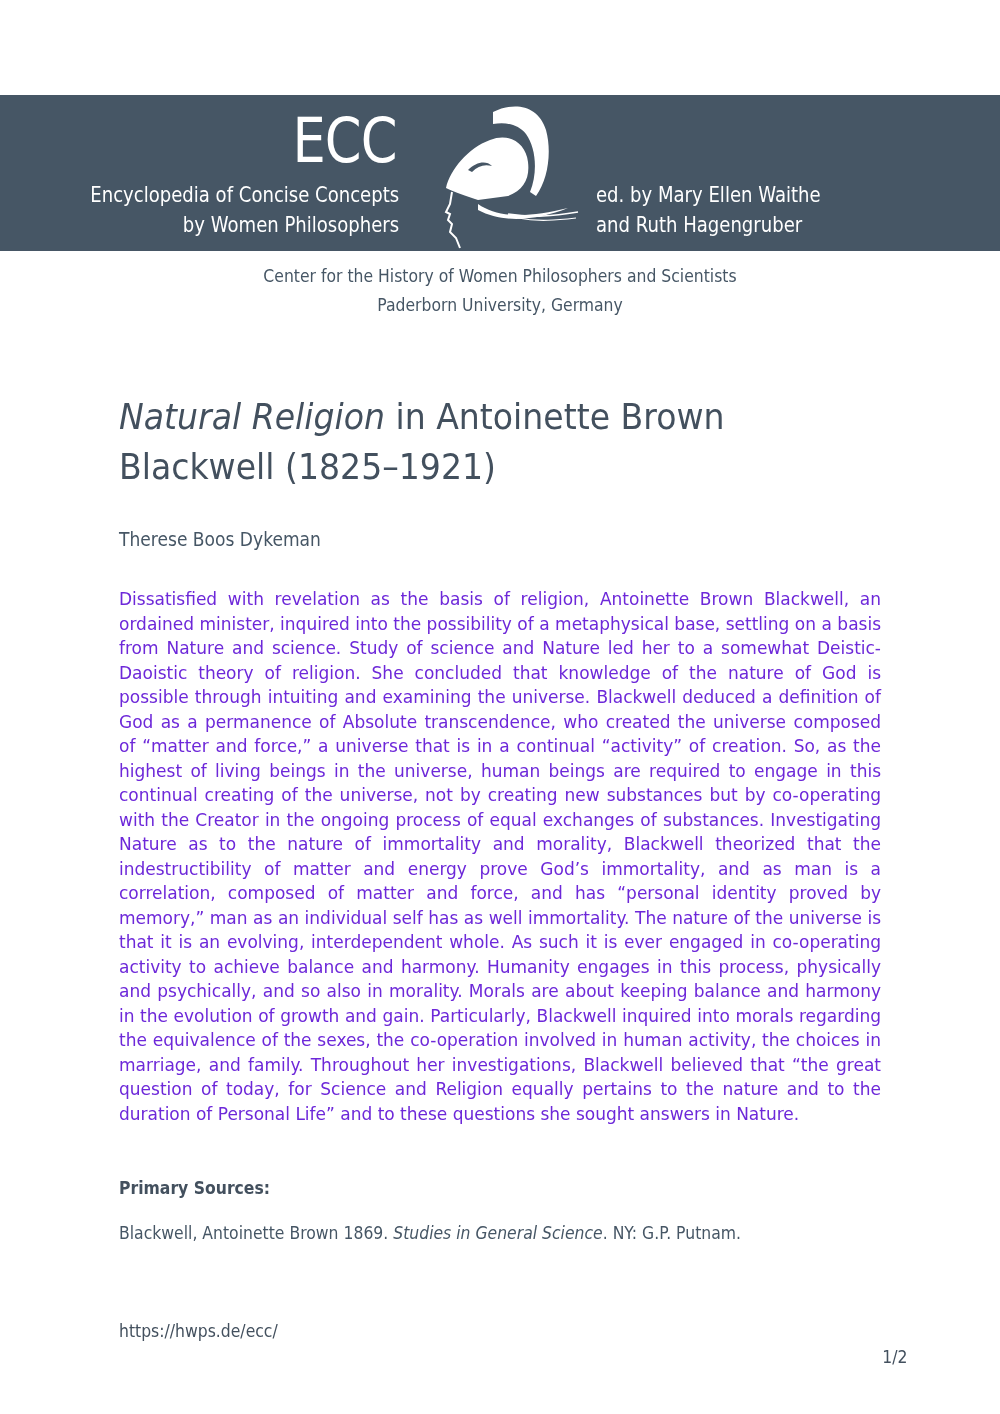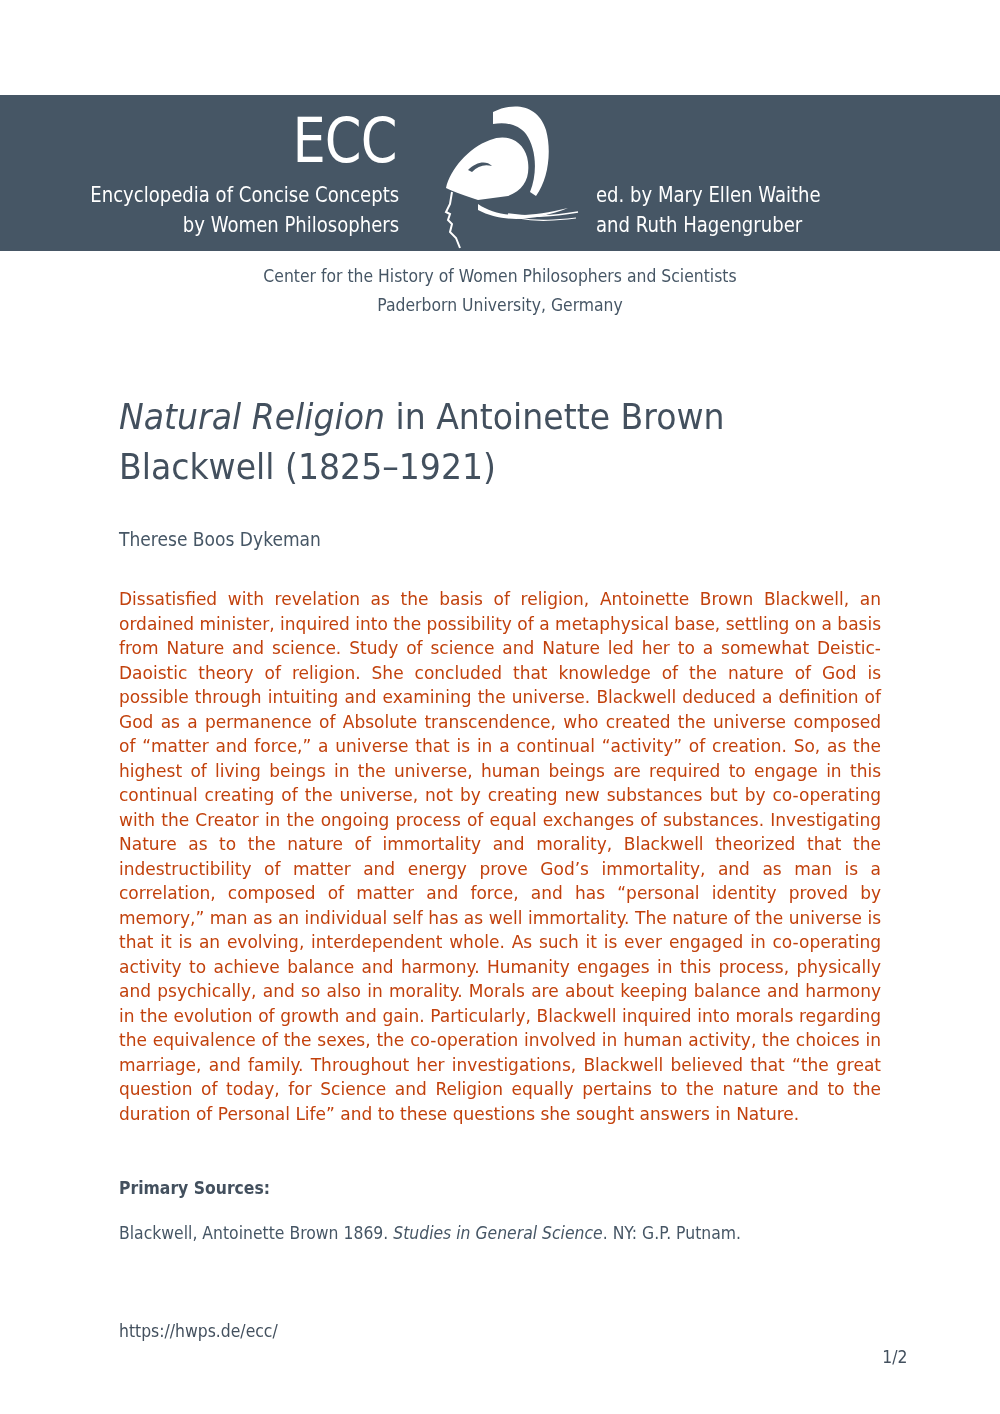--- a/index.html
+++ b/index.html
@@ -18,21 +18,21 @@
     .center { position: absolute; left: 0; width: 1000px; text-align: center; font-size: 17px;
               color: #465665; line-height: 29px; transform: scaleX(0.92); }
     .center.l1 { top: 262px; }
     .center.l2 { top: 291px; }
     h1 { position: absolute; left: 119px; top: 392px; margin: 0; font-weight: normal; font-size: 36px;
          line-height: 50px; color: #43505e; width: 720px; transform: scaleX(0.92); transform-origin: left top; }
     h1 em { font-style: italic; }
     .author { position: absolute; left: 119px; top: 528px; font-size: 19px; color: #465665;
               transform: scaleX(0.9); transform-origin: left top; white-space: nowrap; }
     .body-text { position: absolute; left: 119px; top: 587px; width: 762px; font-size: 17px; line-height: 24.5px;
-                 text-align: justify; color: #c2410c; }
+                 text-align: justify; color: #6d28d9; }
     .body-text span.inner { display: block; }
     .ps-title { position: absolute; left: 119px; top: 1178px; font-size: 17px; font-weight: bold; color: #43505e;
                 transform: scaleX(0.92); transform-origin: left top; white-space: nowrap; }
     .ps-item { position: absolute; left: 119px; top: 1223px; font-size: 17px; color: #465665;
                transform: scaleX(0.92); transform-origin: left top; white-space: nowrap; }
     .ps-item em { font-style: italic; }
     .url { position: absolute; left: 119px; top: 1321px; font-size: 17px; color: #43505e;
            transform: scaleX(0.92); transform-origin: left top; white-space: nowrap; }
     .pagenum { position: absolute; right: 93px; top: 1347px; font-size: 17px; color: #43505e;
                transform: scaleX(0.92); transform-origin: right top; }

